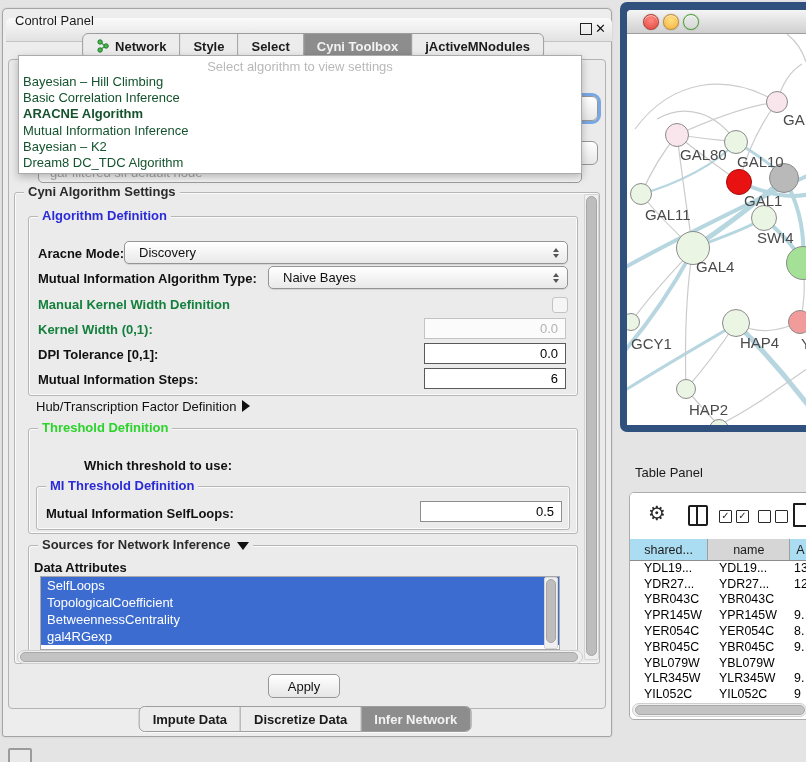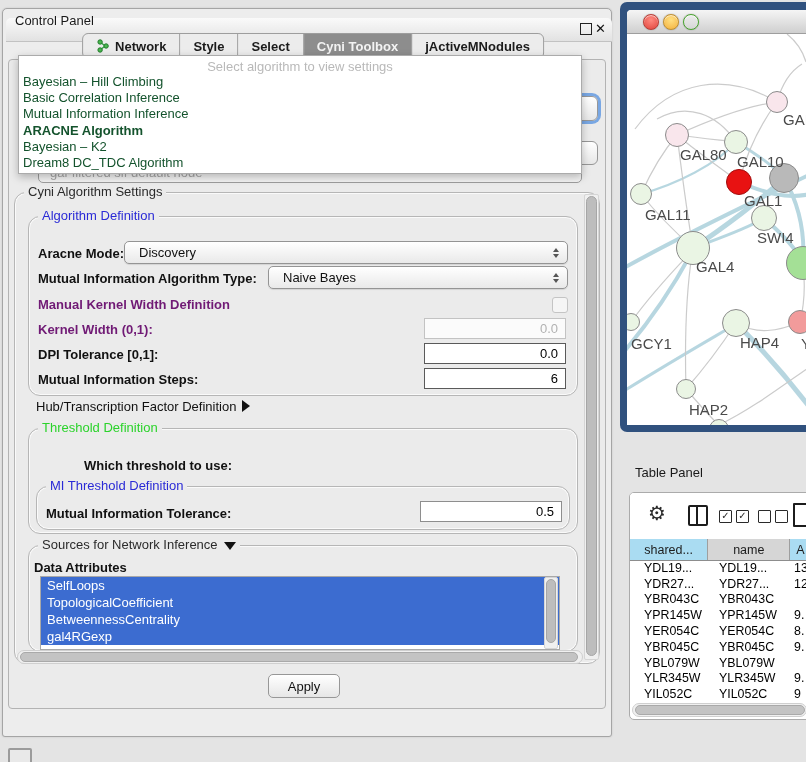--- a/index.html
+++ b/index.html
@@ -29,28 +29,28 @@
   .combo-frag.focus{box-shadow:0 0 0 3px #79a7e3;}
   .hidden-combo{position:absolute;z-index:4;left:38px;top:161px;width:544px;height:22px;background:#f3f3f3;border:1px solid #9d9d9d;border-radius:5px;font-size:13px;color:#a6a6a6;line-height:22px;padding-left:11px;box-sizing:border-box;}
 
   
   .dropdown{position:absolute;z-index:10;left:18px;top:55px;width:562px;height:117px;background:#ffffff;border:1px solid #ababab;box-shadow:0 3px 8px rgba(0,0,0,.25);}
   .dd-prompt{text-align:center;color:#b9b9b9;font-size:13px;padding-top:3px;height:15px;}
   .dd-item{font-size:13px;color:#14532d;height:16.2px;line-height:16.2px;padding-left:4px;}
   .dd-item.bold{font-weight:bold;}
 
   
-  .group{position:absolute;border:1px solid #b6b6b6;border-radius:12px;box-shadow:inset 0 0 0 1px #fafafa;}
+  .group{position:absolute;border:1px solid #b6b6b6;border-radius:3px;box-shadow:inset 0 0 0 1px #fafafa;font-weight:bold;}
   .gtitle{position:absolute;top:-9px;left:9px;background:#ebebeb;padding:0 4px;font-size:13px;color:#2b2b2b;white-space:nowrap;}
   .gtitle.blue{color:#2a2ad6;}
   .gtitle.green{color:#2bd32b;}
 
   .lbl{position:absolute;font-size:13px;color:#111;white-space:nowrap;}
   .lbl.b{font-weight:bold;}
-  .lbl.dis{color:#701a75;font-weight:bold;}
+  .lbl.dis{color:#15803d;font-weight:bold;}
 
   .combo{position:absolute;height:23px;border:1px solid #949494;border-radius:5px;background:linear-gradient(#ffffff,#e9e9e9);display:flex;align-items:center;font-size:13px;color:#111;padding:0 24px 0 14px;box-sizing:border-box;box-shadow:0 1px 1px rgba(0,0,0,.10);}
   .arrows{position:absolute;right:8px;top:50%;transform:translateY(-50%);display:flex;flex-direction:column;gap:2px;}
   .tri-up{width:0;height:0;border-left:3.5px solid transparent;border-right:3.5px solid transparent;border-bottom:4.5px solid #555;}
   .tri-dn{width:0;height:0;border-left:3.5px solid transparent;border-right:3.5px solid transparent;border-top:4.5px solid #555;}
 
   .tfield{position:absolute;height:21px;background:#fff;border:1px solid #5a5a5a;font-size:13px;color:#000;display:flex;align-items:center;justify-content:flex-end;padding:0 7px;box-sizing:border-box;}
   .tfield.dis{background:#fbfbfb;border:1px solid #c3c3c3;color:#b2b2b2;}
   .tfield.mid{border:1px solid #8e8e8e;}
   .checkbox{position:absolute;width:14px;height:14px;border:1px solid #c4c4c4;border-radius:3px;background:#f5f5f5;}
@@ -149,22 +149,22 @@
   <div class="content-panel"></div>
 
   <div class="combo-frag focus" style="left:566px;top:96px;width:30px;height:23px;z-index:4;"></div>
   <div class="combo-frag" style="left:566px;top:141px;width:30px;height:22px;"></div>
   <div class="hidden-combo">gal-filtered sif default node</div>
 
   <div class="dropdown">
     <div class="dd-prompt">Select algorithm to view settings</div>
     <div class="dd-item">Bayesian – Hill Climbing</div>
     <div class="dd-item">Basic Correlation Inference</div>
+    <div class="dd-item bold">ARACNE Algorithm</div>
     <div class="dd-item">Mutual Information Inference</div>
-    <div class="dd-item bold">ARACNE Algorithm</div>
     <div class="dd-item">Bayesian – K2</div>
     <div class="dd-item">Dream8 DC_TDC Algorithm</div>
   </div>
 
   <div class="group" style="left:14px;top:192px;width:584px;height:470px;">
     <span class="gtitle">Cyni Algorithm Settings</span>
   </div>
 
   <div class="vtrack" style="left:584px;top:194px;width:13px;height:464px;">
     <div class="vthumb" style="left:1px;top:1px;width:9px;height:458px;"></div>
@@ -207,21 +207,21 @@
   <span class="lbl" style="left:36px;top:399px;"><span>Hub/Transcription Factor Definition</span><span class="tri-right"></span></span>
 
   <div class="group" style="left:28px;top:428px;width:548px;height:104px;">
     <span class="gtitle green" style="background:#ebebeb;">Threshold Definition</span>
   </div>
   <span class="lbl b" style="left:84px;top:458px;">Which threshold to use:</span>
 
   <div class="group" style="left:36px;top:486px;width:532px;height:42px;">
     <span class="gtitle blue">MI Threshold Definition</span>
   </div>
-  <span class="lbl b" style="left:46px;top:506px;">Mutual Information Tolerance:</span>
+  <span class="lbl b" style="left:46px;top:506px;">Mutual Information SelfLoops:</span>
   <div class="tfield mid" style="left:420px;top:501px;width:142px;">0.5</div>
 
   <div class="group" style="left:28px;top:545px;width:548px;height:105px;">
     <span class="gtitle"><span>Sources for Network Inference</span><span class="tri-down-b"></span></span>
   </div>
   <span class="lbl b" style="left:34px;top:560px;">Data Attributes</span>
 
   <div class="listbox" style="left:40px;top:576px;width:518px;height:72px;">
     <div class="attr-item">SelfLoops</div>
     <div class="attr-item">TopologicalCoefficient</div>
@@ -231,20 +231,31 @@
   <div class="vtrack" style="left:544px;top:577px;width:12px;height:70px;">
     <div class="vthumb" style="left:1px;top:1px;width:8px;height:62px;"></div>
   </div>
 
   <div class="htrack" style="left:17px;top:650px;width:564px;height:12px;">
     <div class="hthumb" style="left:2px;top:1px;width:556px;height:8px;"></div>
   </div>
 
   <div class="apply-btn">Apply</div>
 
+  <div class="segbar" id="bottom-tabs">
+    <div class="seg">
+        <span>Impute Data</span>
+      </div>
+    <div class="seg">
+        <span>Discretize Data</span>
+      </div>
+    <div class="seg selected">
+        <span>Infer Network</span>
+      </div>
+  </div>
 
   <div class="mini-win-icon"></div>
 
   <div class="net-frame"></div>
   <div class="net-win">
     <div class="net-titlebar">
       <div class="tl red"></div>
       <div class="tl yel"></div>
       <div class="tl grn"></div>
     </div>

